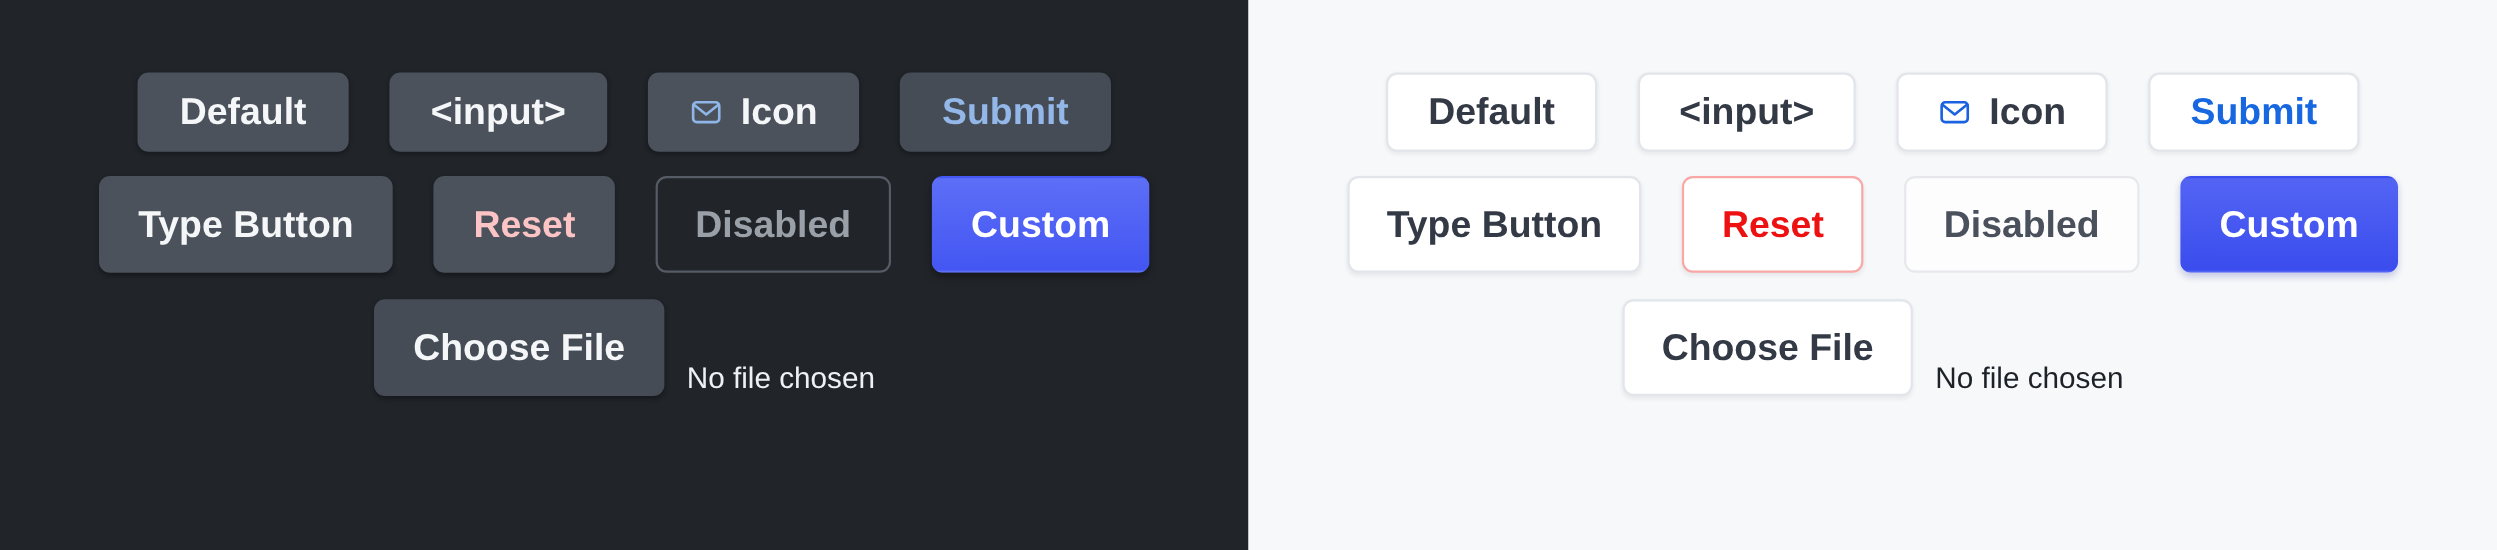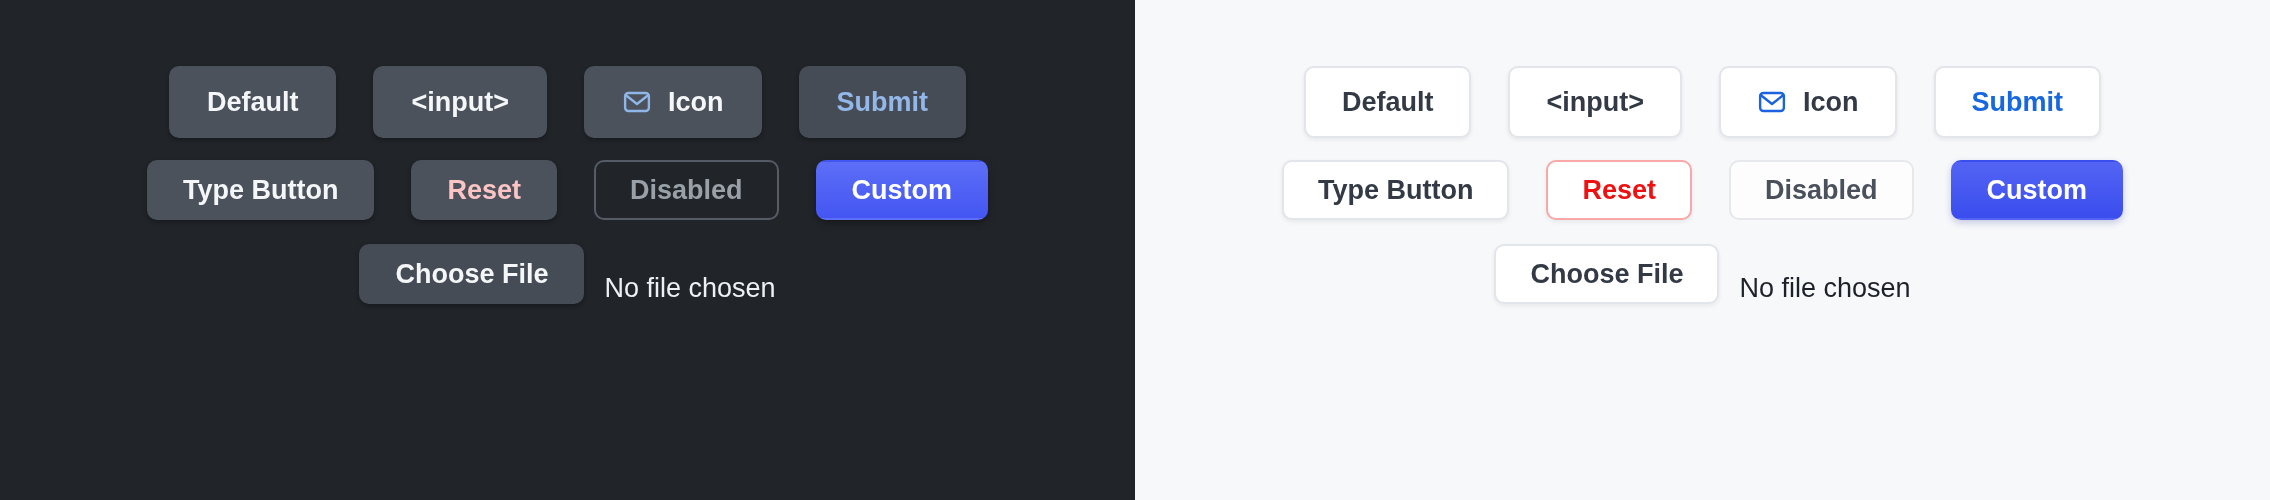--- a/index.html
+++ b/index.html
@@ -54,31 +54,31 @@
   .row-3 { gap: 0px; }
 
   
   .btn {
     display: inline-flex;
     align-items: center;
     justify-content: center;
     gap: 16px;
     font-family: "Liberation Sans", sans-serif;
     font-weight: bold;
-    font-size: 27px;
+    font-size: 34px;
     line-height: 1;
     border: 2px solid transparent;
     border-radius: 10px;
     white-space: nowrap;
     cursor: pointer;
     user-select: none;
   }
 
   .btn-r1 { height: 72px; padding: 0 36px; }
-  .btn-r2 { height: 60px; padding: 0 34px; }
+  .btn-r2 { height: 88px; padding: 0 34px; }
 
   
   .d-solid {
     background: #4b525c;
     color: #f4f6f8;
     border-color: #4b525c;
     box-shadow: 0 2px 5px rgba(0,0,0,0.32);
   }
   .d-solid-submit {
     background: #464c56;

